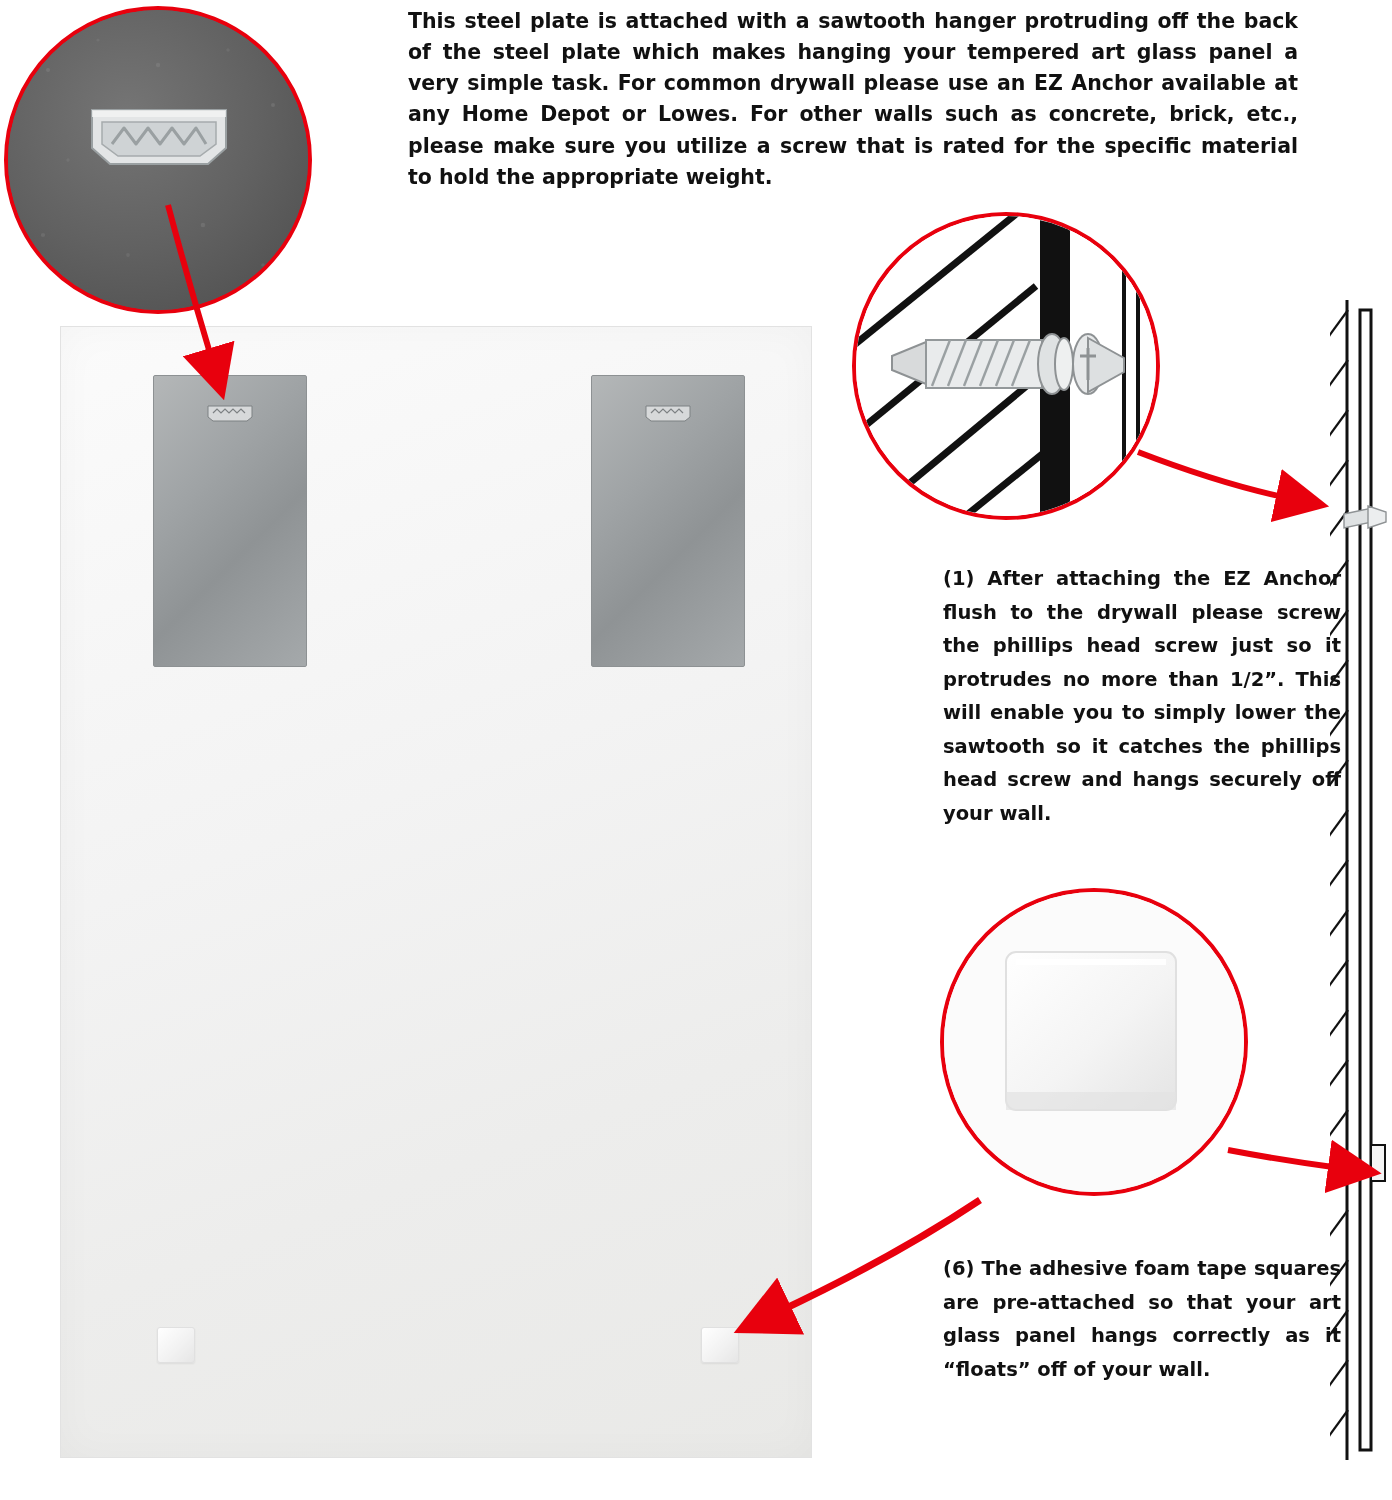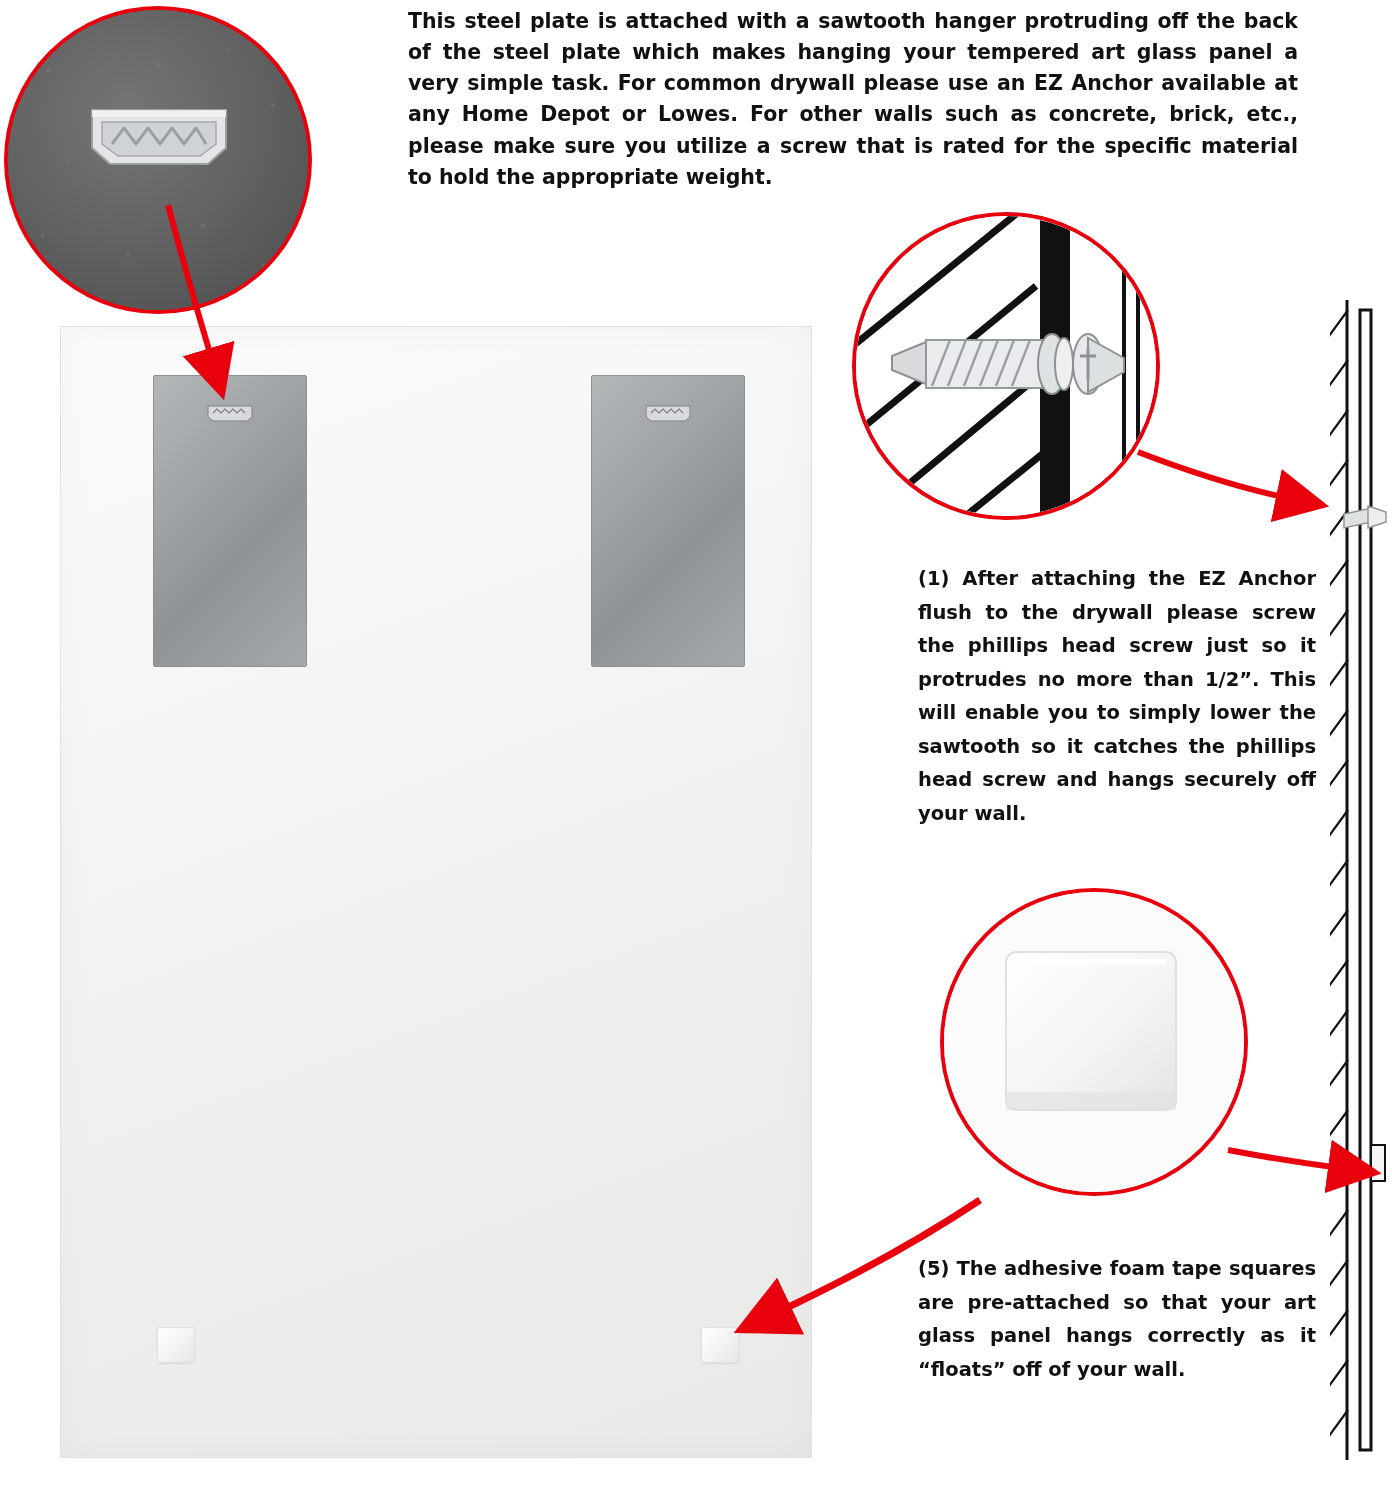--- a/index.html
+++ b/index.html
@@ -111,20 +111,21 @@
 
   
   .para {
     position: absolute;
     font-size: 19.5px;
     font-weight: bold;
     line-height: 1.72;
     color: #111111;
     text-align: justify;
     text-justify: inter-word;
+    margin-left: 25px;
   }
   #para-1 { left: 918px; top: 562px; width: 398px; }
   #para-2 { left: 918px; top: 1252px; width: 398px; }
 
   
   .footer {
     position: absolute;
     left: 0;
     top: 1462px;
     width: 1392px;
@@ -309,16 +310,16 @@
     <path d="M168 205 C188 280, 200 320, 212 360" stroke="#e8000d" stroke-width="6" fill="none" marker-end="url(#ah)"></path>
 
     <path d="M1138 452 C1190 472, 1240 488, 1288 498" stroke="#e8000d" stroke-width="6" fill="none" marker-end="url(#ah)"></path>
 
     <path d="M1228 1150 C1270 1158, 1310 1164, 1340 1168" stroke="#e8000d" stroke-width="6" fill="none" marker-end="url(#ah)"></path>
 
     <path d="M980 1200 C920 1240, 850 1278, 778 1312" stroke="#e8000d" stroke-width="7" fill="none" marker-end="url(#ah)"></path>
   </svg>
 
   <div class="para" id="para-1">(1) After attaching the EZ Anchor flush to the drywall please screw the  phillips head screw just so it protrudes no more than 1/2”. This will enable you to simply lower the sawtooth so it catches the phillips head screw and hangs securely off your wall.</div>
-  <div class="para" id="para-2">(5) The adhesive foam tape squares are pre-attached so that your art glass panel hangs correctly as it “floats” off of your wall.</div>
+  <div class="para" id="para-2">(6) The adhesive foam tape squares are pre-attached so that your art glass panel hangs correctly as it “floats” off of your wall.</div>
 
 
 </div>
 
 </body></html>

